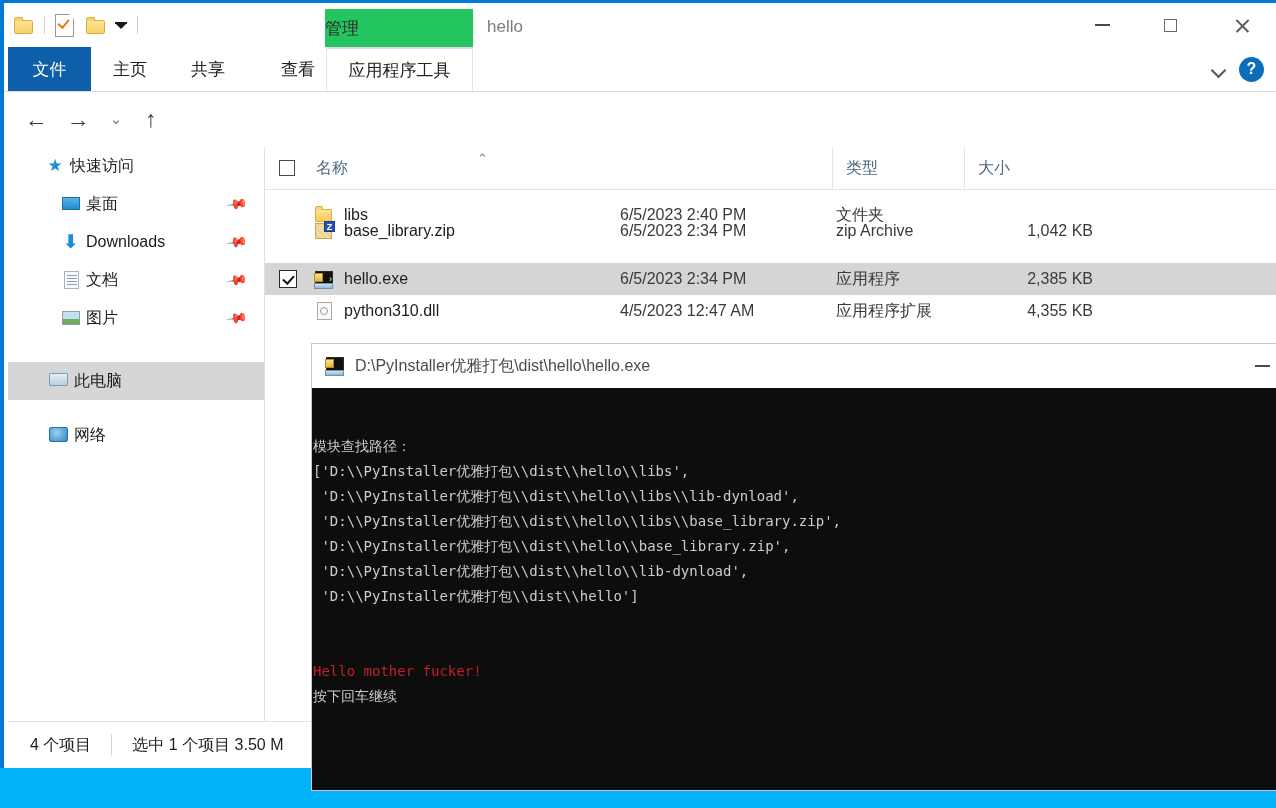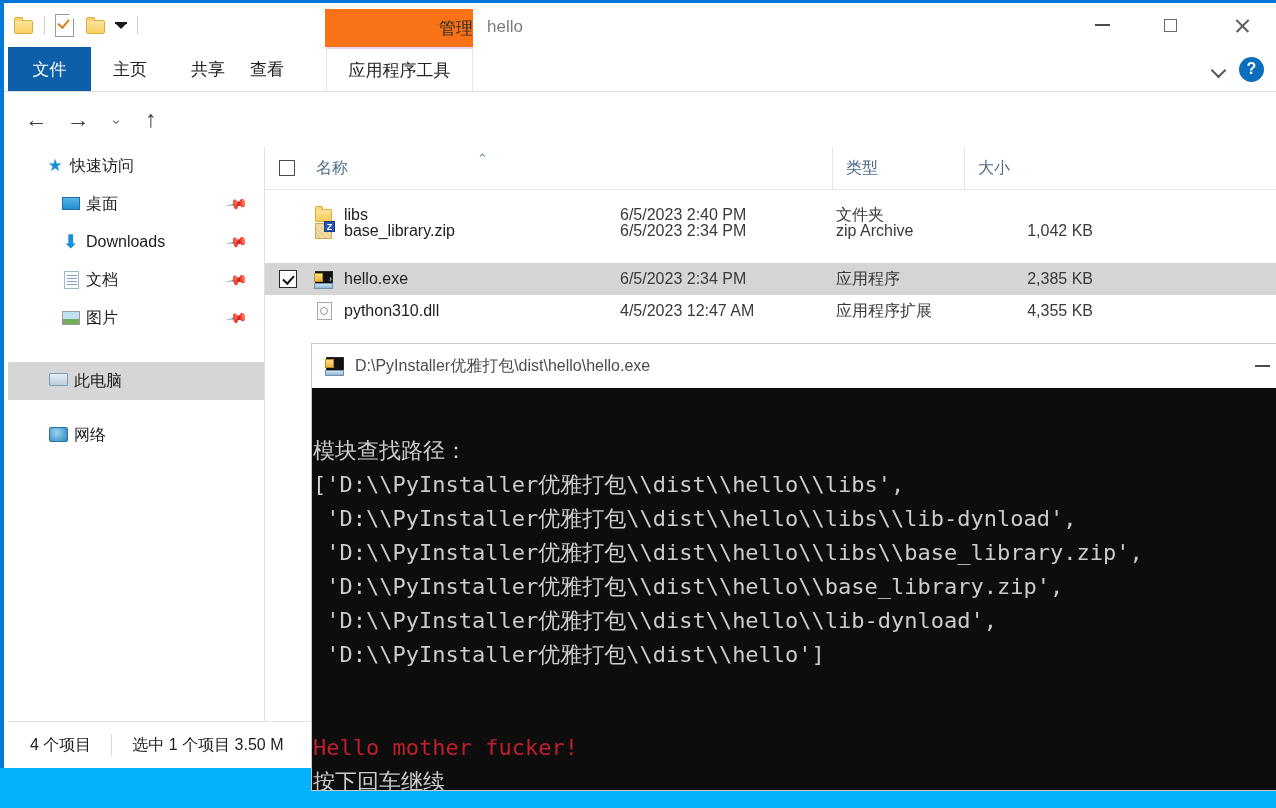--- a/index.html
+++ b/index.html
@@ -31,41 +31,41 @@
   .ico-folder:after{content:"";position:absolute;left:0;top:0px;width:9px;height:4px;
     background:#f8d274;border:1px solid #dcae3c;border-bottom:none;border-radius:2px 2px 0 0;box-sizing:border-box;}
   .ico-props{width:17px;height:21px;border:1px solid #9a9a9a;background:#fff;position:relative;display:inline-block;}
   .ico-props .chk{position:absolute;left:2px;top:4px;width:9px;height:5px;border-left:2.5px solid #e07b1c;border-bottom:2.5px solid #e07b1c;transform:rotate(-50deg);}
   .ico-props .fold{position:absolute;right:-1px;top:-1px;width:0;height:0;border-left:5px solid transparent;border-top:5px solid #fff;}
   .qat-arrow{width:0;height:0;border-left:6px solid transparent;border-right:6px solid transparent;border-top:6px solid #1a1a1a;margin-left:9px;}
   .qat-arrow-bar{width:12px;height:2px;background:#1a1a1a;margin-left:9px;margin-bottom:2px;}
   .qat-dd{display:flex;flex-direction:column;align-items:center;}
 
   
-  .ctx-tab{position:absolute;left:321px;top:6px;width:148px;height:38px;background:#f97316;
-    display:flex;align-items:center;justify-content:flex-end;}
+  .ctx-tab{position:absolute;left:321px;top:6px;width:148px;height:38px;background:#22c55e;
+    display:flex;align-items:center;justify-content:flex-start;}
   .ctx-tab span{font-size:17px;color:#2b2b2b;}
   .ctx-title{position:absolute;left:483px;top:14px;font-size:17px;color:#7b7b7b;}
 
   
   .cap{position:absolute;top:0;height:44px;width:66px;display:flex;align-items:center;justify-content:center;cursor:default;}
   #cap-min{left:1065px;} #cap-max{left:1133px;} #cap-close{left:1205px;}
   .g-min{width:15px;height:1.5px;background:#4a4a4a;}
   .g-max{width:13px;height:13px;border:1.5px solid #6a6a6a;box-sizing:border-box;}
   .g-close{position:relative;width:17px;height:17px;}
   .g-close:before,.g-close:after{content:"";position:absolute;left:0;top:8px;width:17px;height:1.5px;background:#5a5a5a;}
   .g-close:before{transform:rotate(45deg);} .g-close:after{transform:rotate(-45deg);}
 
   
   .ribbon{position:absolute;left:0;top:44px;height:44px;width:100%;background:#fff;border-bottom:1px solid #dcdcdc;}
   .rtab{position:absolute;top:0;height:44px;display:flex;align-items:center;justify-content:center;font-size:17px;color:#222;}
   .rtab.file{left:4px;width:83px;background:#0d5faa;color:#fff;}
   .rtab.t1{left:96px;width:60px;}
   .rtab.t2{left:174px;width:60px;}
-  .rtab.t3{left:233px;width:60px;}
+  .rtab.t3{left:264px;width:60px;}
   .rtab.t4{left:322px;width:147px;border-left:1px solid #e3e3e3;border-right:1px solid #e3e3e3;border-top:2px solid #e9d2f6;box-sizing:border-box;}
   .ribbon-right{position:absolute;right:0;top:44px;height:44px;width:120px;display:flex;align-items:center;justify-content:flex-end;gap:14px;padding-right:12px;box-sizing:border-box;}
   .chev-d{width:13px;height:13px;position:relative;}
   .chev-d:before{content:"";position:absolute;left:1px;top:2px;width:9px;height:9px;border-right:2px solid #555;border-bottom:2px solid #555;transform:rotate(45deg);}
   .help-btn{width:25px;height:25px;border-radius:50%;background:#0a6ebd;color:#fff;font-size:16px;display:flex;align-items:center;justify-content:center;font-weight:bold;}
 
   
   .addr-row{position:absolute;left:0;top:89px;height:54px;width:100%;background:#fff;}
   .nav-btn{position:absolute;top:0;height:54px;display:flex;align-items:center;justify-content:center;color:#3b3b3b;font-size:23px;}
   #nav-back{left:14px;width:36px;} #nav-fwd{left:56px;width:36px;}
@@ -145,21 +145,21 @@
   .con-ico:before{content:"";position:absolute;left:2px;top:1px;width:18px;height:15px;background:#111;border:1px solid #2b2b2b;box-sizing:border-box;}
   .con-ico:after{content:"";position:absolute;left:1px;top:3px;width:9px;height:9px;background:linear-gradient(#fde08a,#e8b53c);border:1px solid #b98a24;box-sizing:border-box;}
   .con-ico .base{position:absolute;left:1px;bottom:0;width:19px;height:6px;background:linear-gradient(#cfe3f2,#8fb6d4);border:1px solid #6d92ae;box-sizing:border-box;}
   .con-title-text{font-size:16px;color:#4c4c4c;}
   .con-cap{position:absolute;top:0;height:44px;width:60px;display:flex;align-items:center;justify-content:center;}
   #con-min{right:156px;} #con-max{right:96px;} #con-close{right:24px;}
   .con-body{position:absolute;left:0;top:44px;right:0;bottom:0;background:#0d0d0d;overflow:hidden;}
   .con-text{
     position:absolute;left:1px;top:46px;
     font-family:"DejaVu Sans Mono","Liberation Mono",monospace;
-    font-size:22px;line-height:34px;color:#cccccc;white-space:pre;letter-spacing:0px;
+    font-size:14px;line-height:25px;color:#cccccc;white-space:pre;letter-spacing:0px;
   }
   .con-text .red{color:#c21f2b;}
   .con-text .blank{display:block;height:24.6px;}
   
   .con-sb{position:absolute;right:0;top:44px;bottom:0;width:17px;background:#f0f0f0;}
   .sb-up,.sb-dn{position:absolute;left:0;width:17px;height:17px;display:flex;align-items:center;justify-content:center;color:#4a4a4a;font-size:10px;}
   .sb-up{top:0;} .sb-dn{bottom:0;}
   .sb-thumb{position:absolute;left:0;top:18px;width:17px;height:38px;background:#cdcdcd;}
 </style>
 </head>

